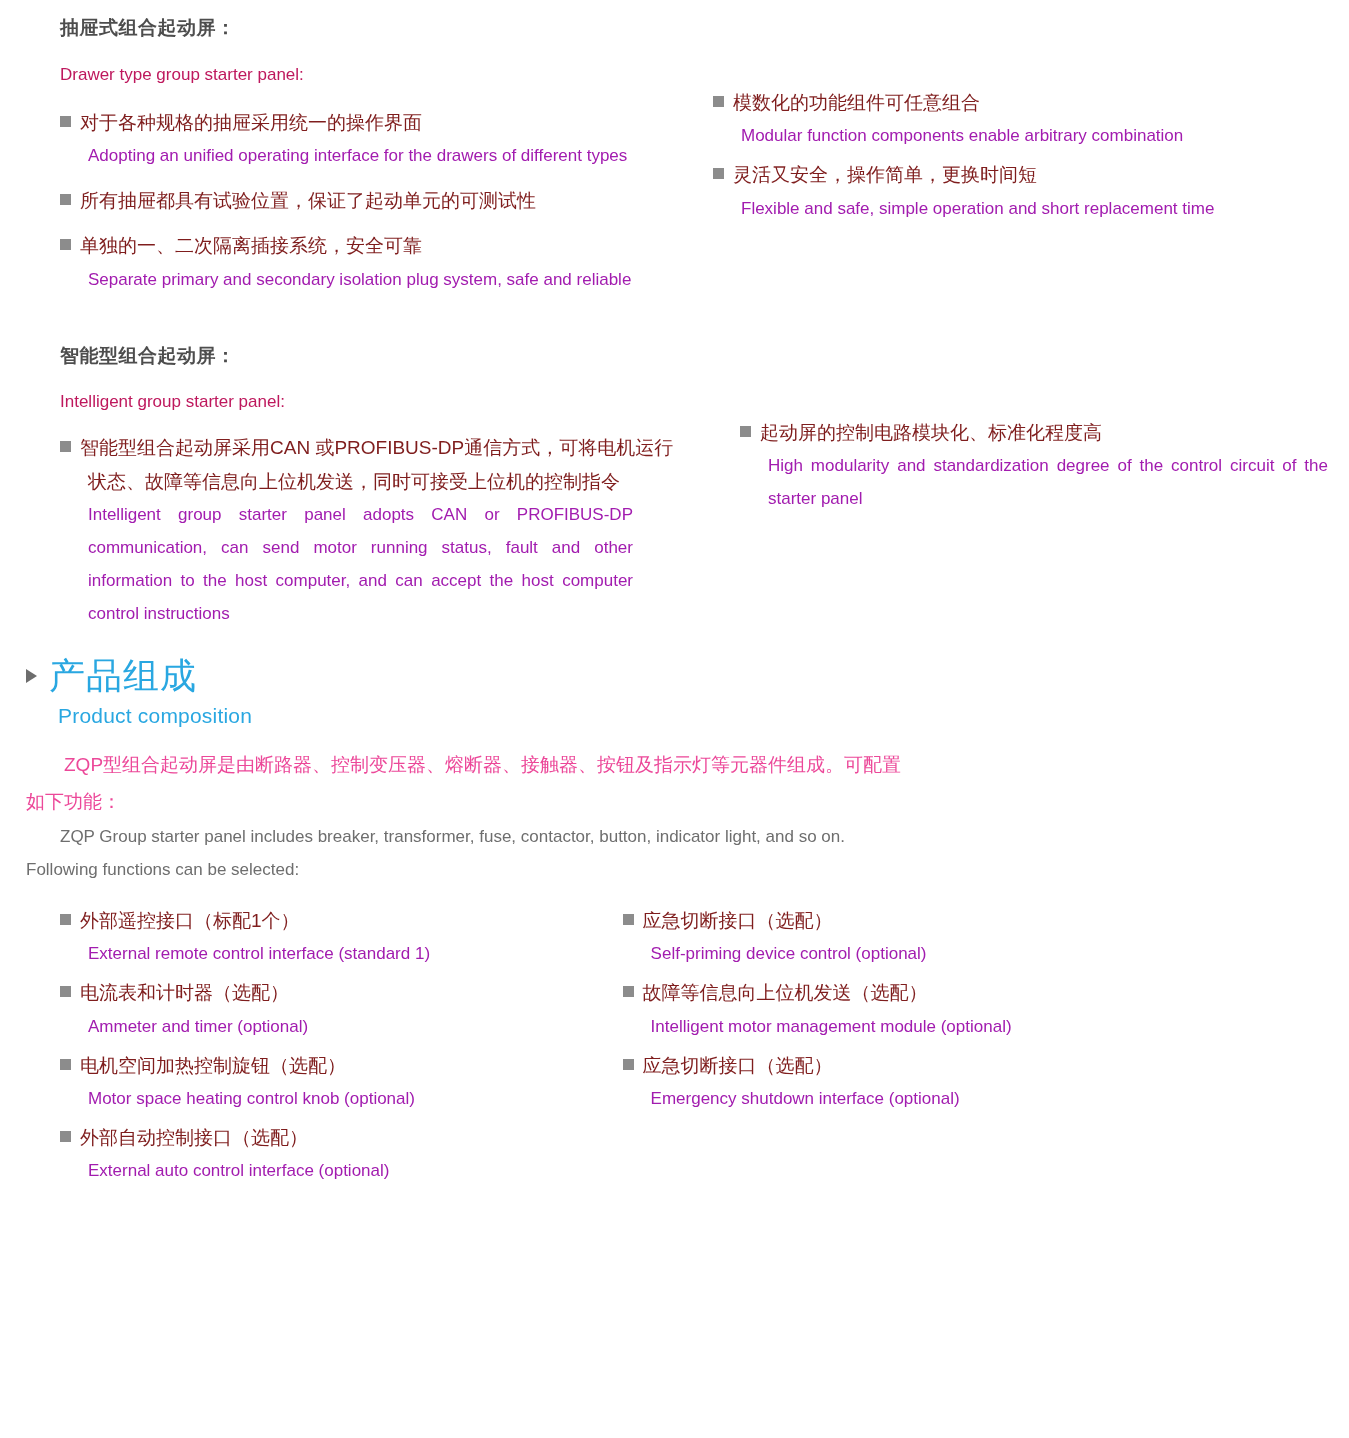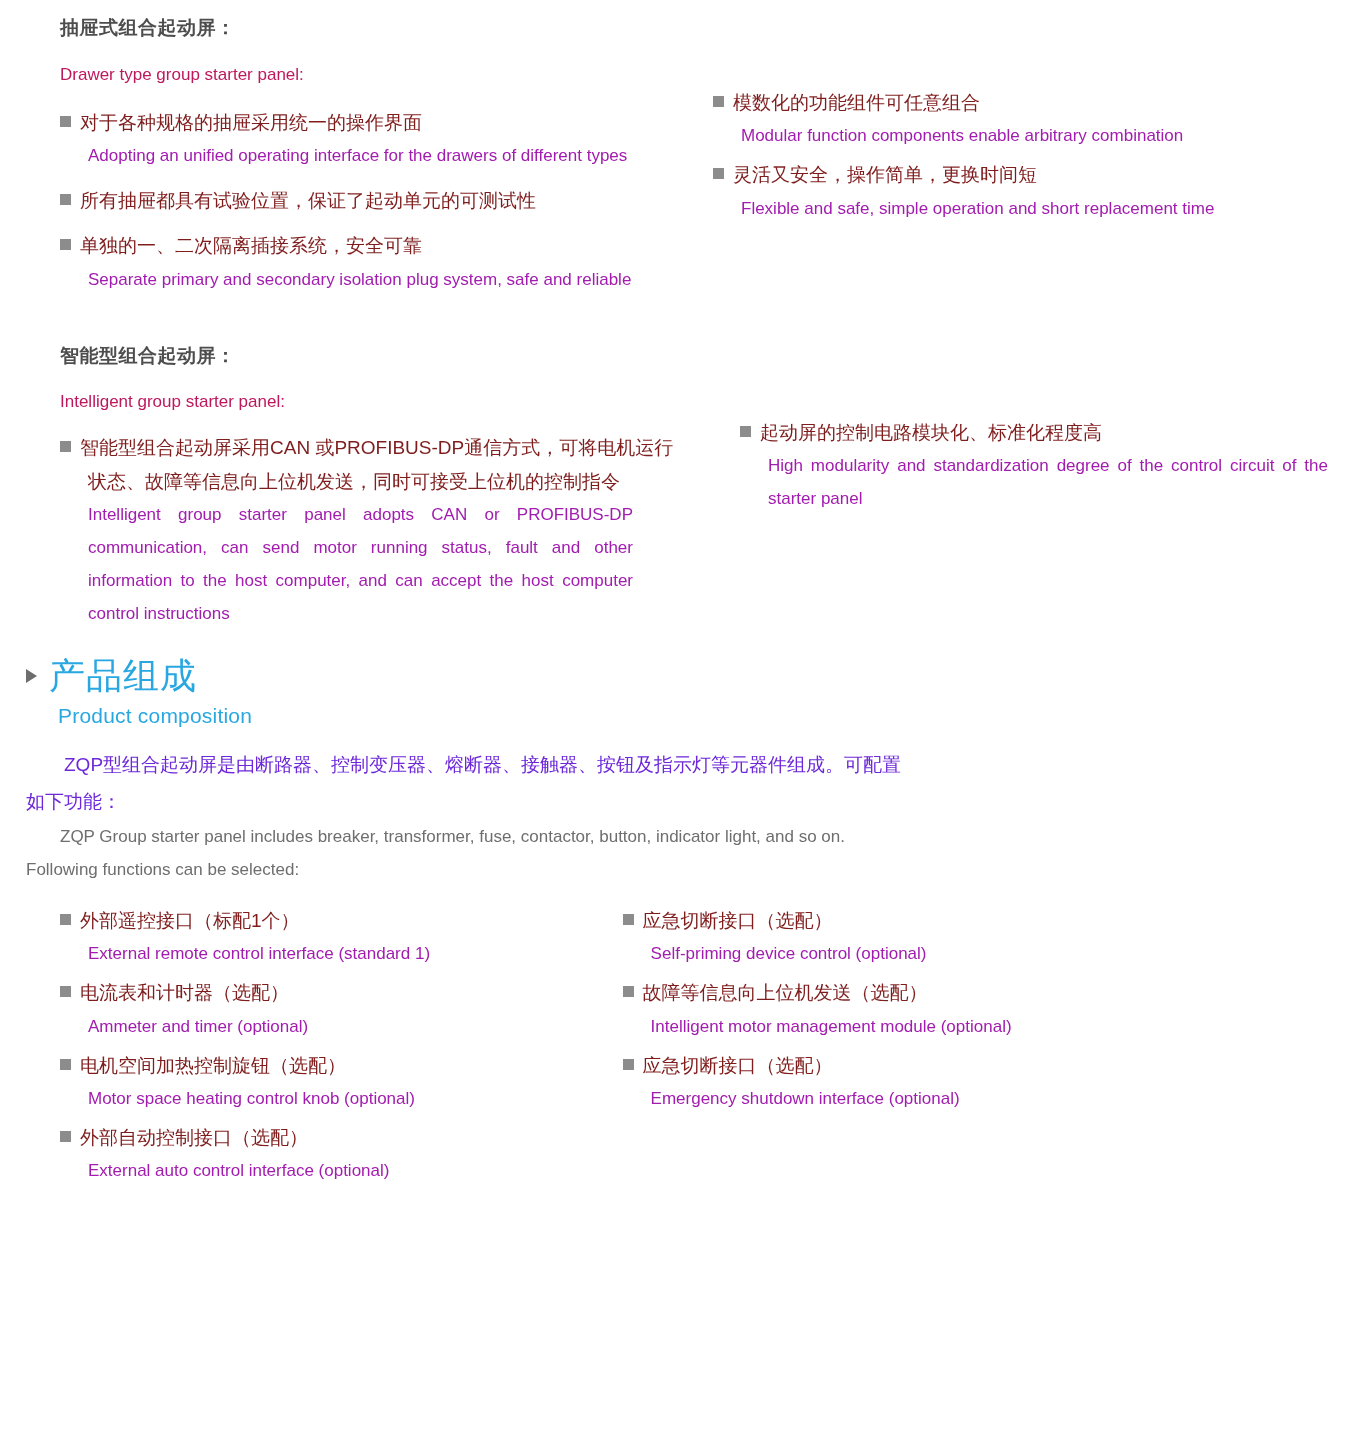--- a/index.html
+++ b/index.html
@@ -114,21 +114,21 @@
     font-size: 21px;
     color: #29a7e1;
     margin-left: 58px;
     margin-top: 6px;
     letter-spacing: 0.2px;
   }
 
   
   .para-cn {
     font-size: 19px;
-    color: #6d28d9;
+    color: #ec4899;
     line-height: 1.95;
     margin-left: 26px;
     width: 880px;
     text-indent: 2em;
   }
   .para-en {
     font-size: 17px;
     color: #6e6e6e;
     line-height: 1.95;
     margin-left: 26px;

